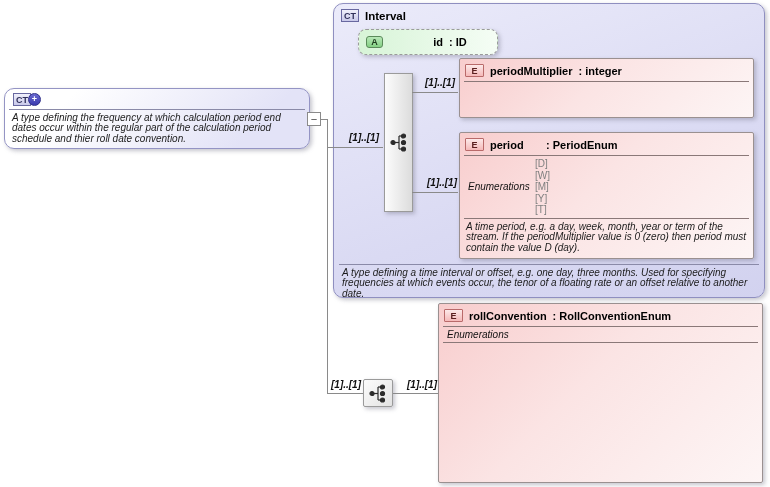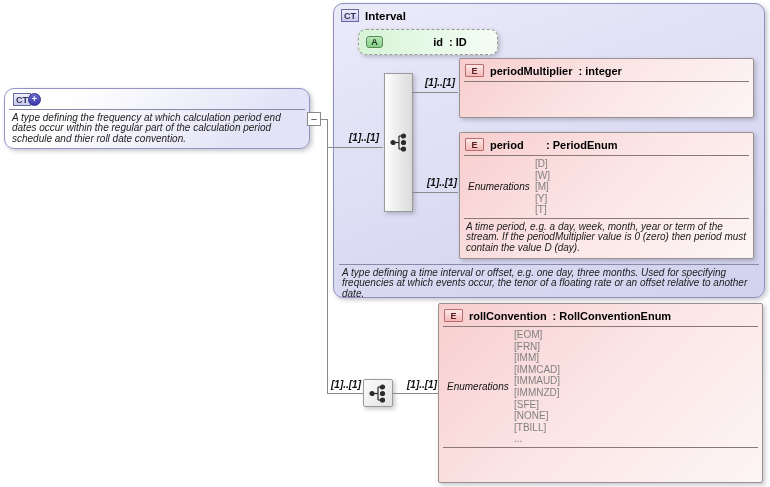--- a/index.html
+++ b/index.html
@@ -173,32 +173,20 @@
 
   <div class="elem node shadow" style="left:438px;top:303px;width:325px;height:180px;z-index:2;">
     <div class="ehdr">
       <span class="badge badge-e">E</span>
       <span class="nm">rollConvention</span>
       <span class="tp">: RollConventionEnum</span>
     </div>
     <div class="sep"></div>
     <div class="enum-row">
       <span class="enum-label">Enumerations</span>
-      <div class="enum-vals">
-          <div>[EOM]</div>
-          <div>[FRN]</div>
-          <div>[IMM]</div>
-          <div>[IMMCAD]</div>
-          <div>[IMMAUD]</div>
-          <div>[IMMNZD]</div>
-          <div>[SFE]</div>
-          <div>[NONE]</div>
-          <div>[TBILL]</div>
-          <div>...</div>
-        </div>
     </div>
     <div class="sep"></div>
   </div>
 
   <span class="mult" style="left:348px;top:132px;width:32px;">[1]..[1]</span>
   <span class="mult" style="left:424px;top:77px;width:32px;">[1]..[1]</span>
   <span class="mult" style="left:426px;top:177px;width:32px;">[1]..[1]</span>
   <span class="mult" style="left:331px;top:379px;width:28px;">[1]..[1]</span>
   <span class="mult" style="left:407px;top:379px;width:28px;">[1]..[1]</span>
 

